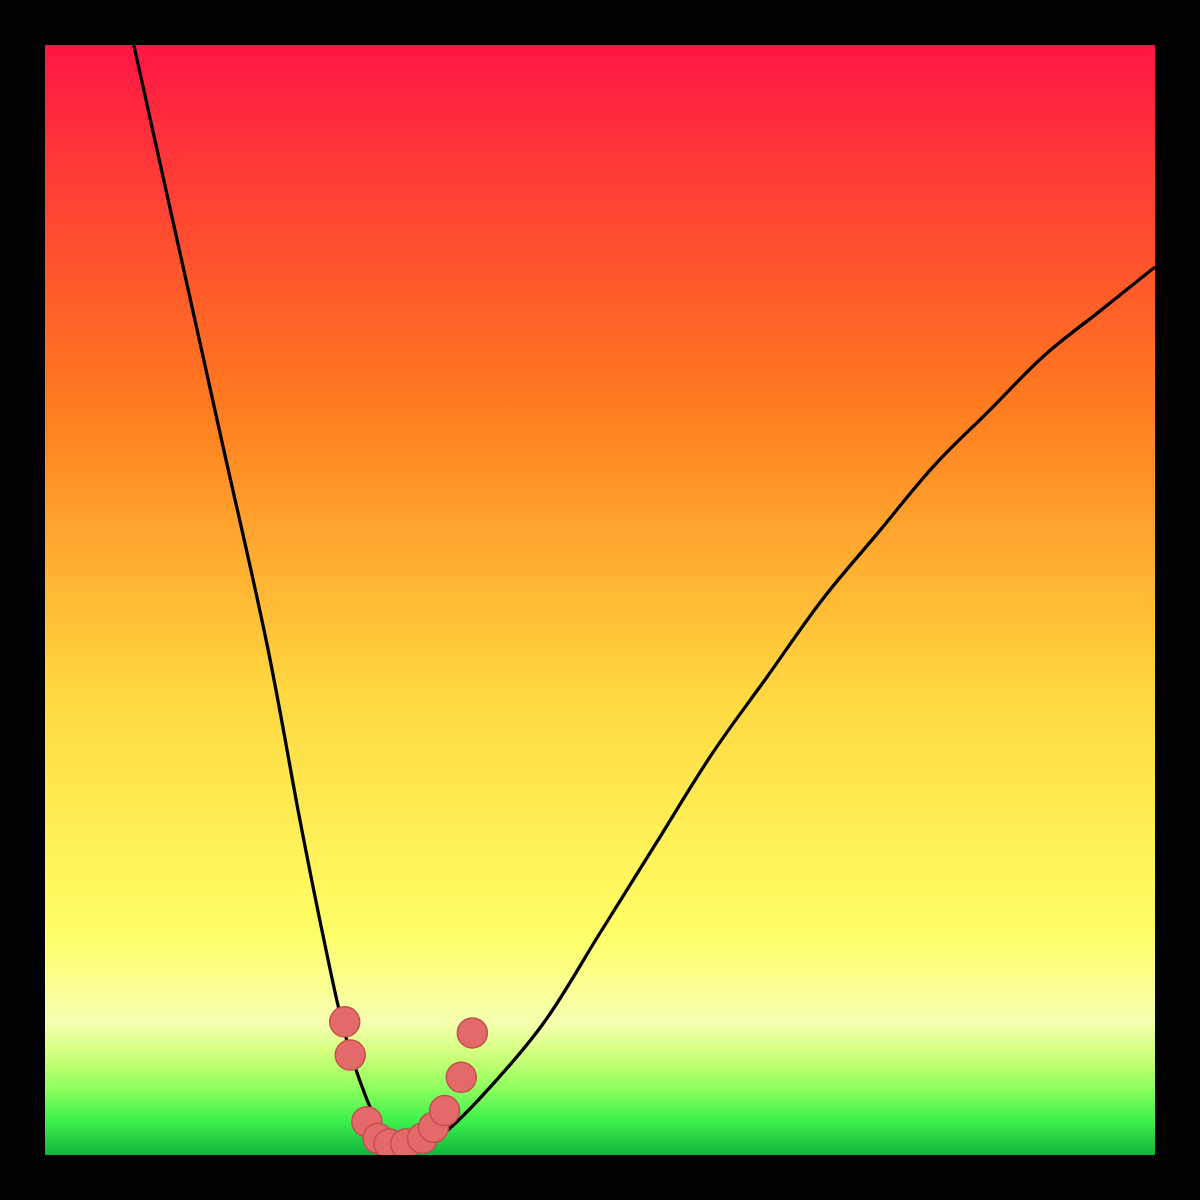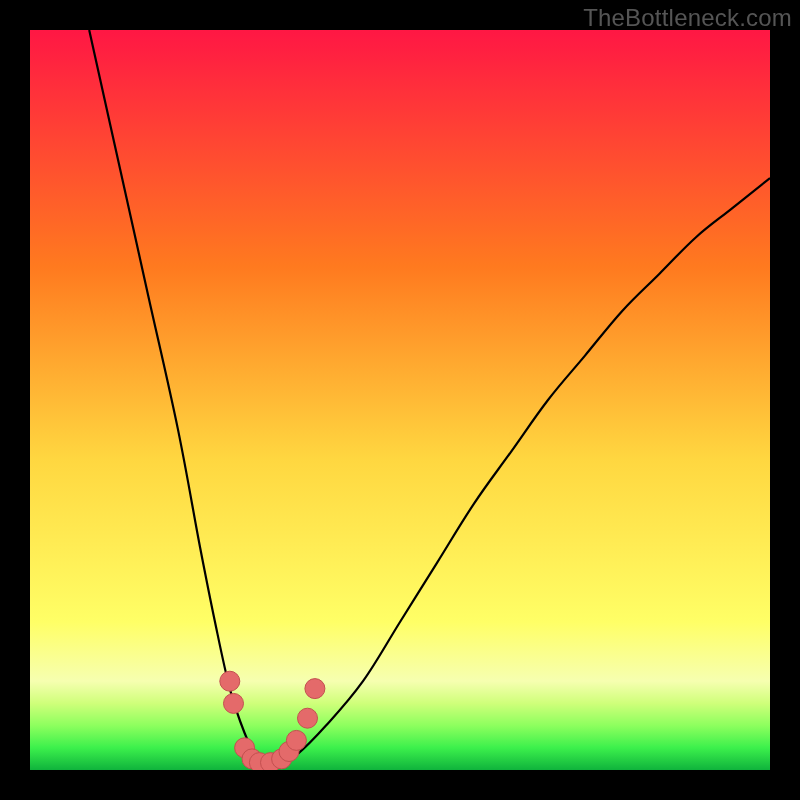--- a/index.html
+++ b/index.html
@@ -32,21 +32,20 @@
     font-weight: 500;
     letter-spacing: 0.2px;
   }
   svg { display: block; }
 </style>
 </head>
 <body>
 
 <div class="frame">
 
-  <div class="watermark">TheBottleneck.com</div>
 
   <div class="plot-area">
     <svg id="plot-svg" width="740" height="740" viewBox="0 0 740 740">
       <defs>
         <linearGradient id="bg-grad" x1="0" y1="0" x2="0" y2="1">
           <stop id="g-top" offset="0%" stop-color="#ff1744"></stop>
           <stop id="g-upper" offset="32%" stop-color="#ff7a1f"></stop>
           <stop id="g-mid" offset="58%" stop-color="#ffd740"></stop>
           <stop id="g-low" offset="80%" stop-color="#ffff66"></stop>
           <stop id="g-band1" offset="88%" stop-color="#f6ffb0"></stop>

